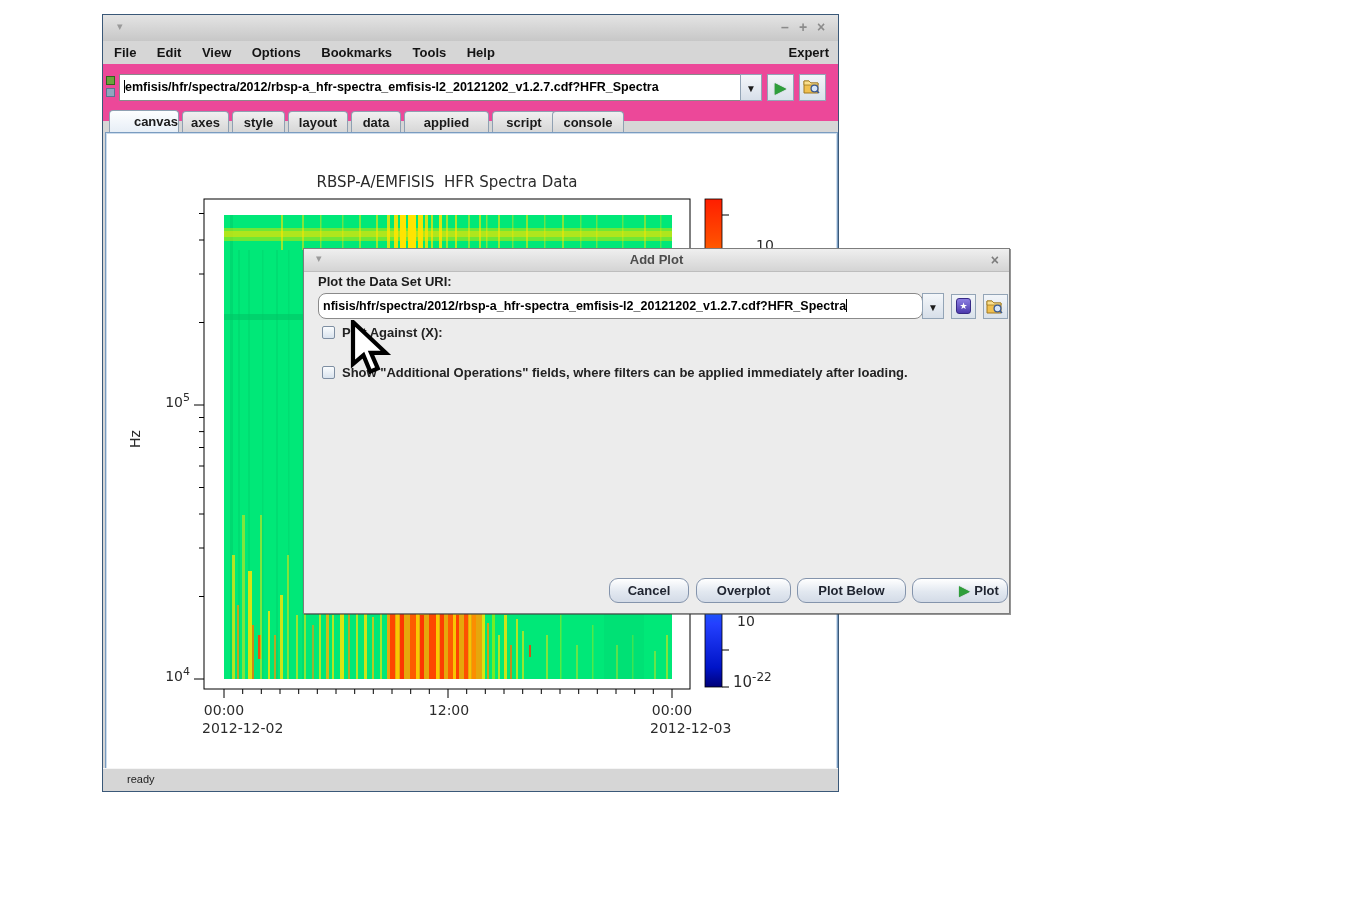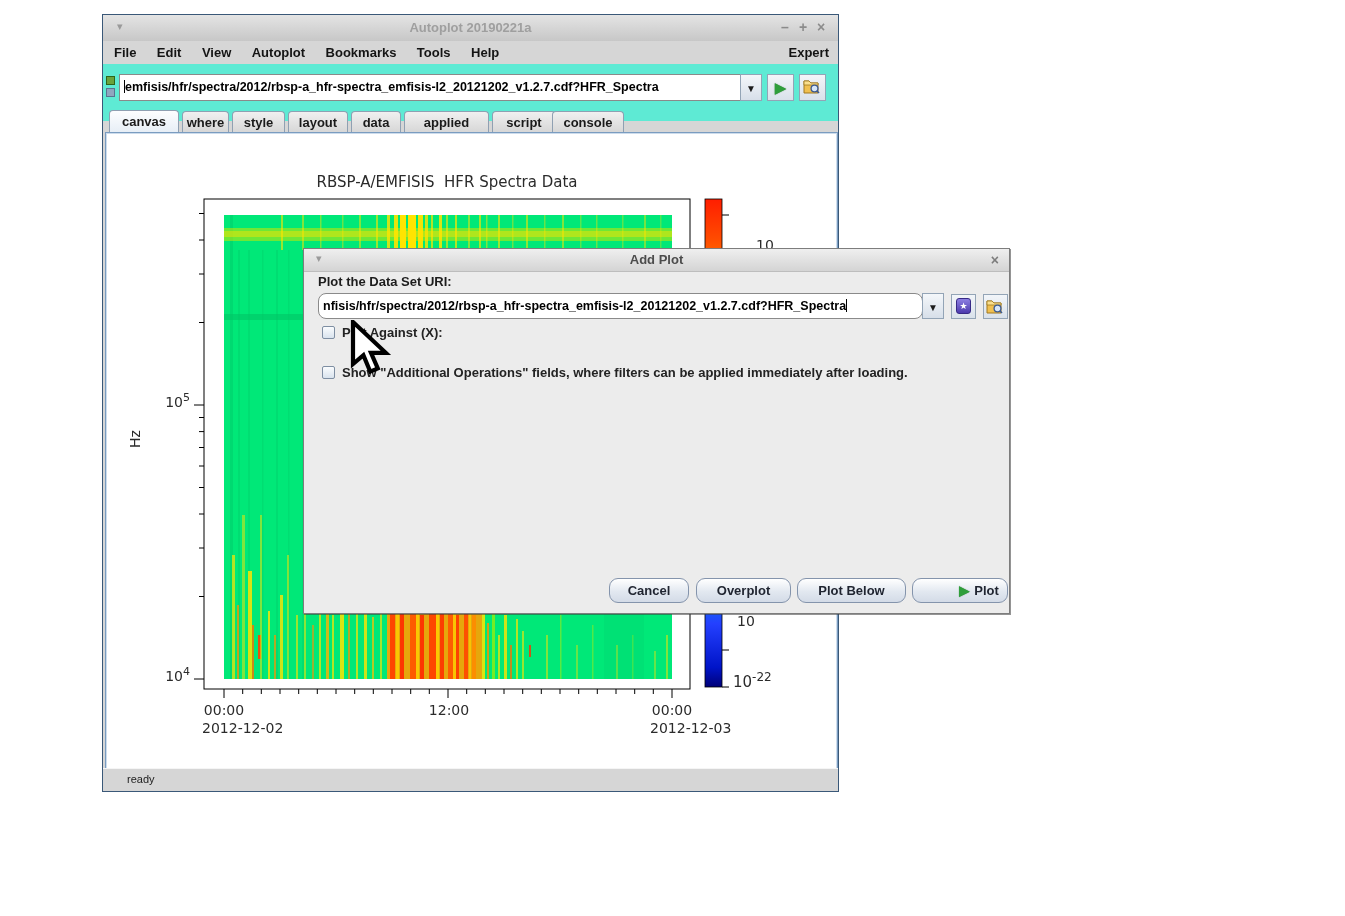--- a/index.html
+++ b/index.html
@@ -13,21 +13,21 @@
     font-weight:bold;font-size:13px;color:#9f9f9f;}
   #titlebar .tri{position:absolute;left:14px;top:5px;color:#9a9a9a;font-size:11px;}
   .winbtns{position:absolute;right:8px;top:4px;color:#8b8b8b;font-weight:bold;font-size:14px;}
   .winbtns span{display:inline-block;width:18px;text-align:center;cursor:default;}
   #menubar{position:absolute;left:0;top:26px;width:100%;height:23px;background:#d6d6d6;}
   #menubar .mi{display:inline-block;font-weight:bold;font-size:13px;color:#141414;
     padding:4px 8px 0 8px;}
   #menubar .mi.first{margin-left:3px;}
   #expert{position:absolute;right:9px;top:4px;font-weight:bold;font-size:13px;color:#141414;}
   
-  #uri-row{position:absolute;left:0;top:49px;width:100%;height:57px;background:#5eead4;}
+  #uri-row{position:absolute;left:0;top:49px;width:100%;height:57px;background:#ec4899;}
   .dual-sq{position:absolute;left:3px;top:12px;width:10px;height:22px;}
   .dual-sq .sq1{position:absolute;left:0;top:0;width:9px;height:9px;background:#6aa33c;border:1px solid #2f641a;box-sizing:border-box;}
   .dual-sq .sq2{position:absolute;left:0;top:12px;width:9px;height:9px;background:#8fa6bf;border:1px solid #5a7390;box-sizing:border-box;}
   .textfield{background:#ffffff;border:1px solid #8a8a8a;box-sizing:border-box;
     font-weight:bold;font-size:12.5px;color:#000;white-space:nowrap;overflow:hidden;
     padding:5px 2px 0 4px;}
   #main-uri{position:absolute;left:16px;top:10px;width:622px;height:27px;}
   .caret{display:inline-block;width:1px;height:13px;background:#000;vertical-align:-2px;}
   .combo-btn{position:absolute;background:linear-gradient(#f4f7fa,#d7dfe9);
     border:1px solid #93a4b6;box-sizing:border-box;text-align:center;color:#1c1c1c;}
@@ -36,21 +36,21 @@
     border:1px solid #93a4b6;box-sizing:border-box;text-align:center;}
   #main-play{left:664px;top:10px;width:27px;height:27px;}
   #main-open{left:696px;top:10px;width:27px;height:27px;}
   .play-glyph{color:#2f9f3b;font-size:15px;line-height:25px;text-shadow:0 0 1px #1c6e24;}
   
   #tabbar{position:absolute;left:0;top:95px;width:100%;height:22px;}
   .tab{position:absolute;top:1px;height:21px;box-sizing:border-box;
     border:1px solid #8fa0b2;border-bottom:none;border-radius:4px 4px 0 0;
     background:linear-gradient(#f0f0f0,#d7d7d7);
     font-weight:bold;font-size:13px;color:#1a1a1a;text-align:center;padding-top:3px;}
-  .tab.sel{background:linear-gradient(#fdfeff,#e7eef6);top:0;height:22px;z-index:2;}
+  .tab.sel{background:linear-gradient(#fdfeff,#e7eef6);top:0;height:22px;z-index:2;text-align:right;}
   
   #canvas{position:absolute;left:2px;top:117px;width:731px;height:636px;background:#ffffff;
     border:1px solid #7a9cc0;box-shadow:inset 0 0 0 1px #cddcec;box-sizing:content-box;overflow:hidden;}
   
   #statusbar{position:absolute;left:0;bottom:0;width:100%;height:22px;background:#d6d6d6;
     border-top:1px solid #f5f5f5;}
   #statusbar .st{position:absolute;left:24px;top:4px;font-size:11px;color:#222;}
   
   .plab{position:absolute;font-family:"DejaVu Sans",sans-serif;color:#2b2b2b;}
   .plot-title{left:98px;top:40px;width:486px;text-align:center;font-size:15px;white-space:pre;}
@@ -86,31 +86,30 @@
   .dlg-btn .play-glyph{font-size:13px;line-height:13px;margin-right:5px;}
   
   #cursor{position:absolute;left:349px;top:320px;z-index:30;}
 </style>
 </head>
 <body>
 
 <div id="main-window">
   <div id="titlebar">
     <span class="tri">▾</span>
-    <div class="wtitle">Autoplot 20190221a</div>
     <div class="winbtns">
       <span>–</span><span>+</span><span>×</span>
     </div>
   </div>
 
   <div id="menubar">
     <span class="mi first">File</span>
     <span class="mi">Edit</span>
     <span class="mi">View</span>
-    <span class="mi">Autoplot</span>
+    <span class="mi">Options</span>
     <span class="mi">Bookmarks</span>
     <span class="mi">Tools</span>
     <span class="mi">Help</span>
     <span id="expert">Expert</span>
   </div>
 
   <div id="uri-row">
     <div class="dual-sq">
       <div class="sq1"></div>
         <div class="sq2"></div>
@@ -123,21 +122,21 @@
         <path d="M1 5 L1 15 L15 15 L15 5 L8 5 L6 3 L1 3 Z" fill="#f0c050" stroke="#a07820" stroke-width="1"></path>
         <path d="M1 7 L15 7 L15 5 L8 5 L6 3 L1 3 Z" fill="#fadf8e" stroke="#a07820" stroke-width="0.8"></path>
         <circle cx="11.5" cy="10.5" r="3.4" fill="#d6e6f8" stroke="#3c5a90" stroke-width="1.3"></circle>
         <line x1="13.8" y1="12.8" x2="16" y2="15" stroke="#3c5a90" stroke-width="1.6"></line>
       </svg>
     </div>
   </div>
 
   <div id="tabbar">
     <div class="tab sel" style="left:6px;width:70px;">canvas</div>
-    <div class="tab" style="left:79px;width:47px;">where</div>
+    <div class="tab" style="left:79px;width:47px;">axes</div>
     <div class="tab" style="left:129px;width:53px;">style</div>
     <div class="tab" style="left:185px;width:60px;">layout</div>
     <div class="tab" style="left:248px;width:50px;">data</div>
     <div class="tab" style="left:301px;width:85px;">applied</div>
     <div class="tab" style="left:389px;width:64px;">script</div>
     <div class="tab" style="left:449px;width:72px;">console</div>
   </div>
 
   <div id="canvas">
     <svg width="731" height="636" style="position:absolute;left:0;top:0;">

